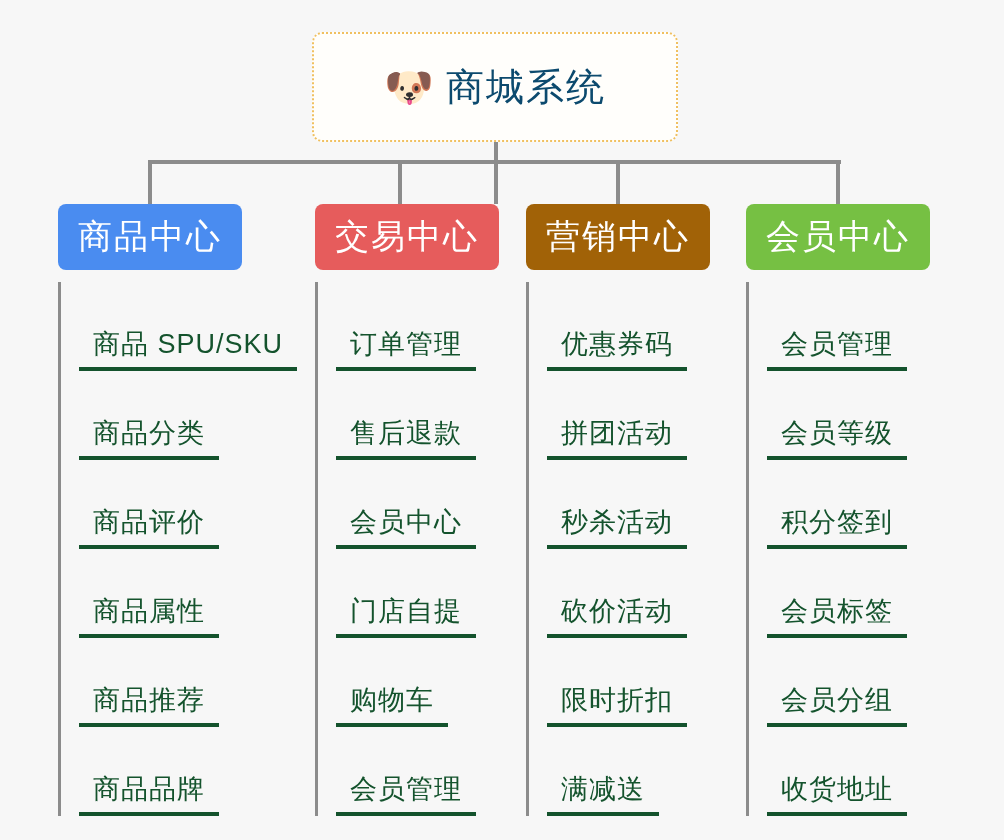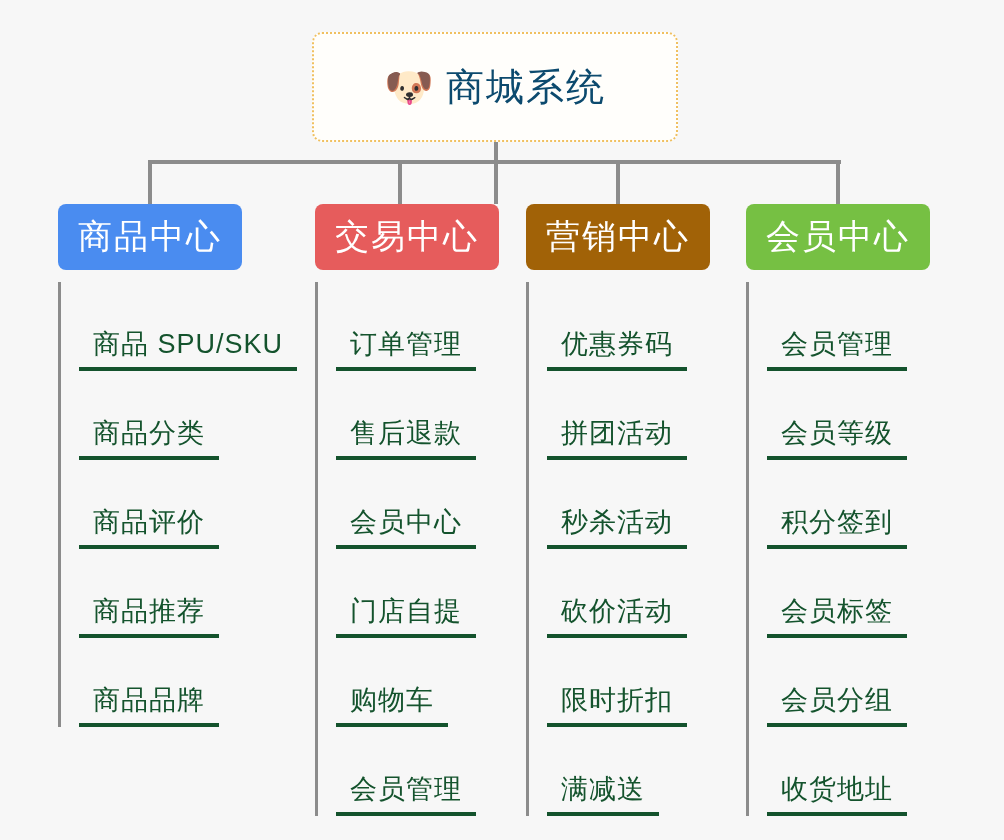--- a/index.html
+++ b/index.html
@@ -145,20 +145,23 @@
           <div class="leaf">
             <span class="leaf-label">商品 SPU/SKU</span>
           </div>
           <div class="leaf">
             <span class="leaf-label">商品分类</span>
           </div>
           <div class="leaf">
             <span class="leaf-label">商品评价</span>
           </div>
           <div class="leaf">
+            <span class="leaf-label">商品属性</span>
+          </div>
+          <div class="leaf">
             <span class="leaf-label">商品推荐</span>
           </div>
           <div class="leaf">
             <span class="leaf-label">商品品牌</span>
           </div>
         </div>
       </div>
       <div class="branch" style="left: 308px; width: 184px; padding-left: 7px;">
         <div class="branch-header" style="background: rgb(230, 92, 92);">
           <span>交易中心</span>

